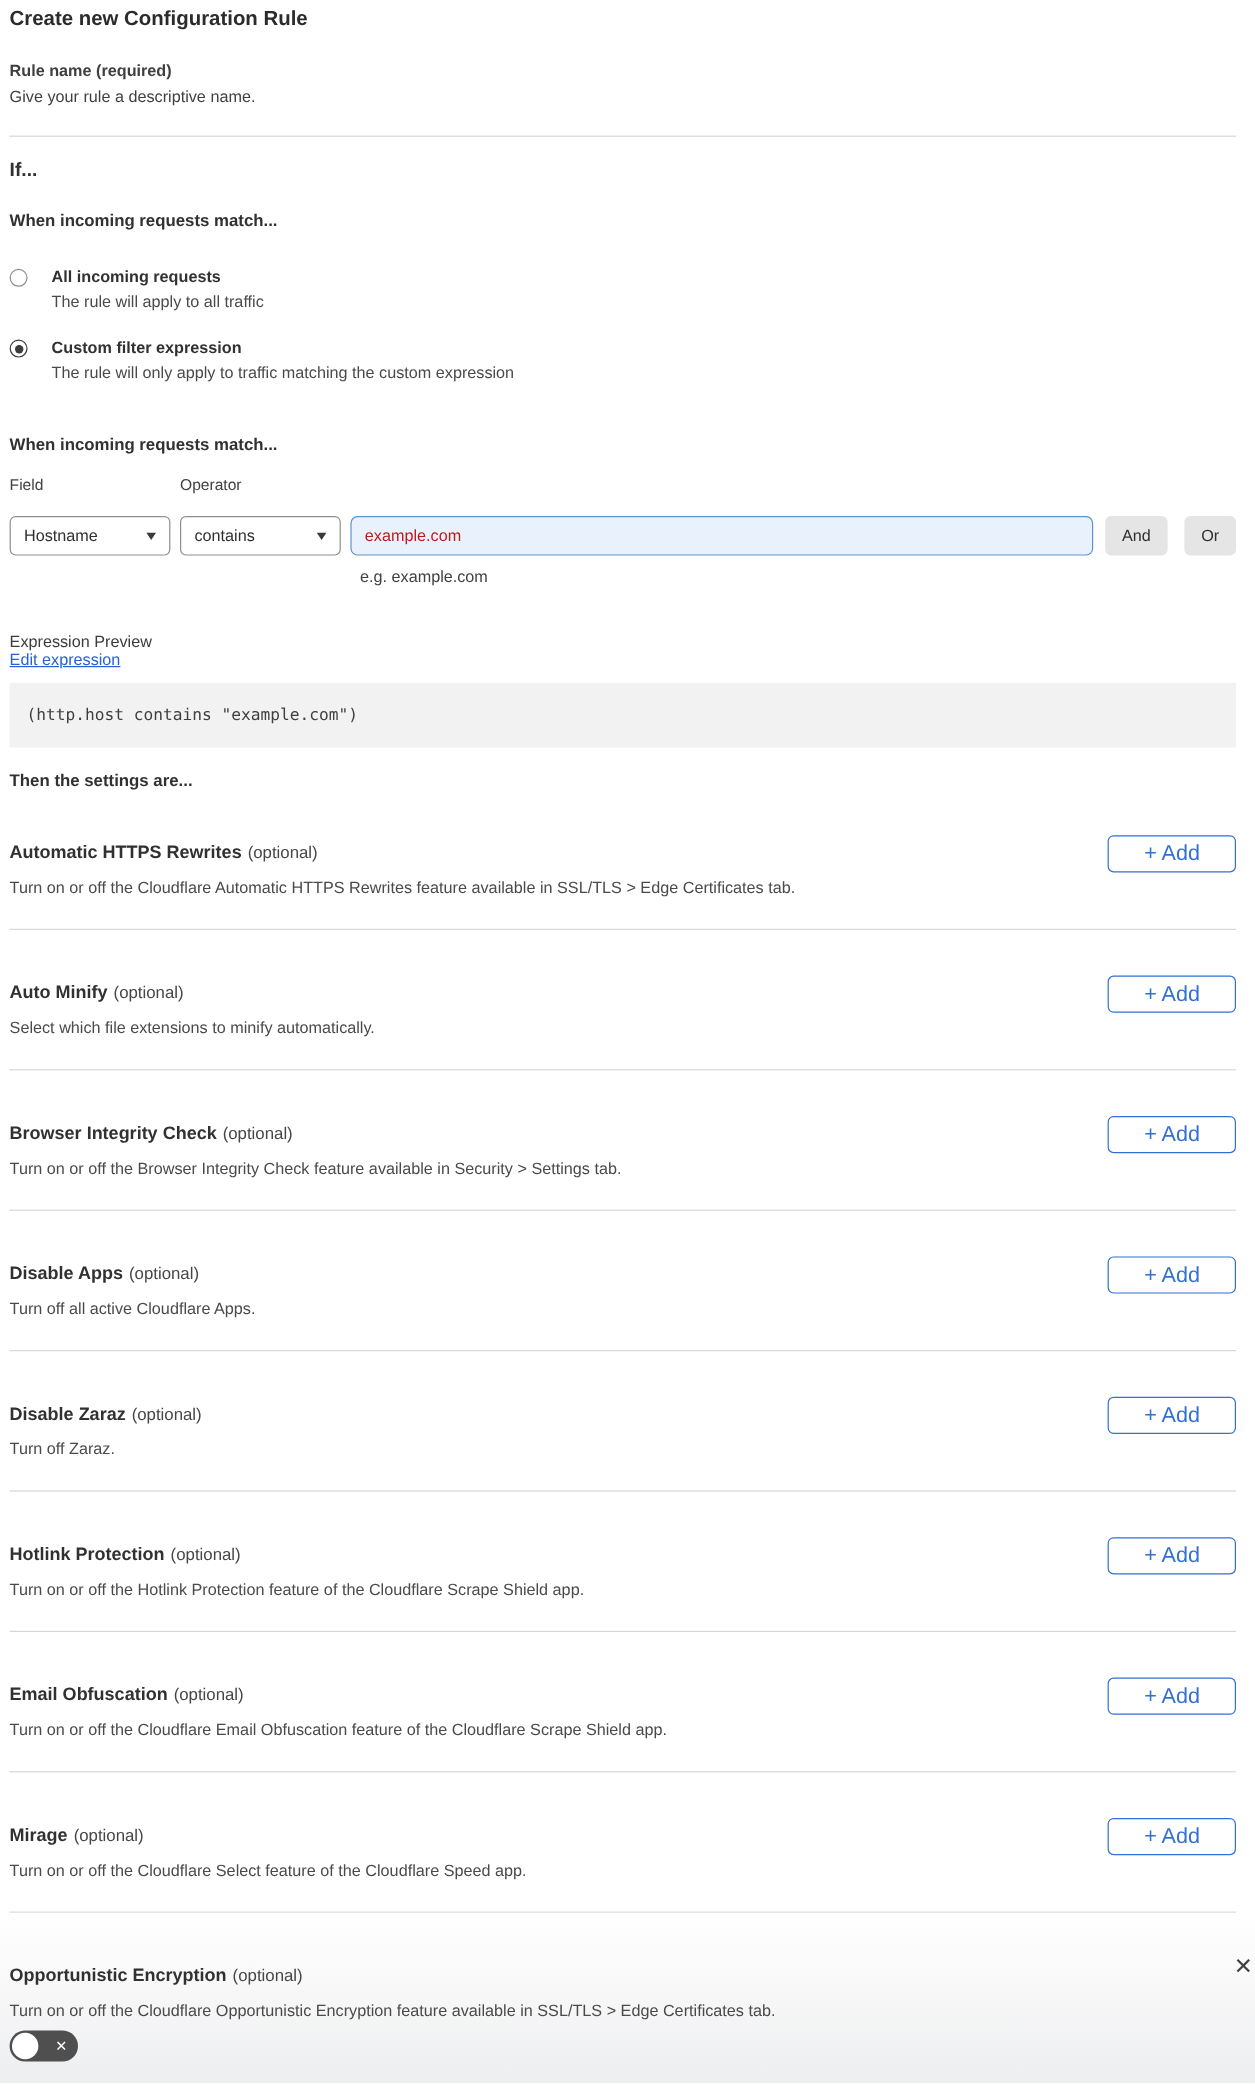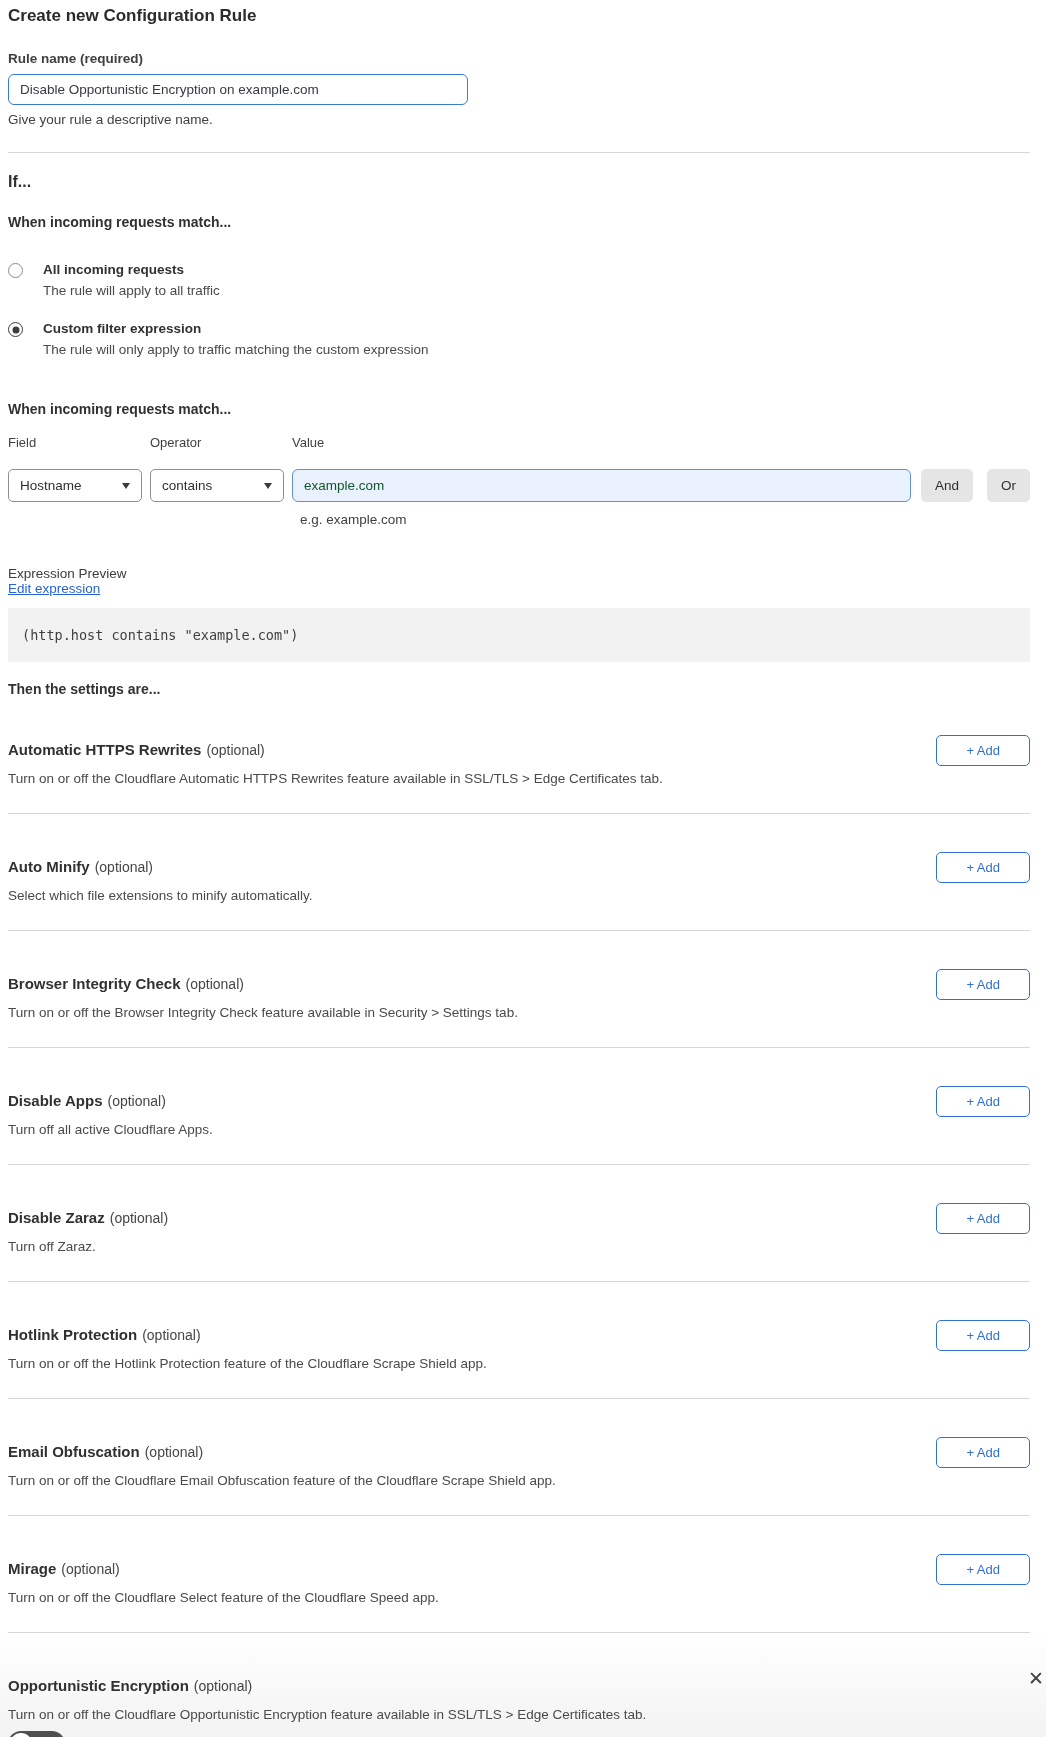--- a/index.html
+++ b/index.html
@@ -50,21 +50,21 @@
     background:#fff; display:flex; align-items:center; justify-content:space-between;
     padding:0 11px; font-size:13.5px; color:#2f2f2f; cursor:pointer;
   }
   .caret {
     width:0; height:0; border-left:4.5px solid transparent;
     border-right:4.5px solid transparent; border-top:6px solid #3a3a3a;
   }
   .value-input {
     flex:1; height:33px; border:1px solid #5f93cf; border-radius:6px;
     background:#e9f2fc; padding:15px 11px; font-size:13.5px;
-    font-family:"Liberation Sans",sans-serif; color:#14532d; outline:none; min-width:0;
+    font-family:"Liberation Sans",sans-serif; color:#b91c1c; outline:none; min-width:0;
   }
   .andor { display:flex; gap:14px; margin-left:2px; }
   .andor button {
     height:33px; padding:0 14px; background:#e5e5e5; border:none; border-radius:5px;
     font-size:13.5px; font-family:"Liberation Sans",sans-serif; color:#2f2f2f; cursor:pointer;
   }
   .value-hint { font-size:13.5px; color:#414141; margin:10px 0 0 292px; }
 
   .preview-row { display:flex; justify-content:space-between; align-items:baseline; margin-top:39px;flex-direction:column; }
   .preview-label { font-size:13.5px; color:#3c3c3c; }
@@ -77,21 +77,21 @@
 
   h3.then-heading { font-size:14px; font-weight:bold; margin:19px 0 0 0; }
 
   .setting { padding:44px 0 27px 0; position:relative; }
   .setting-title { font-size:15px; font-weight:bold; color:#313131; display:inline; }
   .opt { font-size:14px; font-weight:normal; color:#464646; margin-left:5px; }
   .setting-desc { font-size:13.5px; color:#4a4a4a; margin-top:12px; }
   .add-btn {
     position:absolute; right:0; top:38px; height:31px; padding:0 29px;
     background:#fff; border:1px solid #3270d2; border-radius:5px;
-    color:#3270d2; font-size:13px; font-family:"Liberation Sans",sans-serif; cursor:pointer;
+    color:#3270d2; font-size:18px; font-family:"Liberation Sans",sans-serif; cursor:pointer;
   }
   .s-divider { border:none; border-top:1px solid #d6d6d6; margin:0; }
 
   .setting-last {
     margin:0 -16px 0 -8px; padding:44px 16px 13px 8px;
     background:linear-gradient(180deg, #ffffff 0%, #f6f6f7 55%, #eceeef 100%);
   }
   .close-icon {
     position:absolute; right:2px; top:36px; font-size:19px; color:#424242;
     cursor:pointer; line-height:1; font-weight:normal;
@@ -110,21 +110,20 @@
   }
 </style>
 </head>
 <body>
 
 <div class="page">
 
   <h1>Create new Configuration Rule</h1>
 
   <div class="field-label">Rule name (required)</div>
-  <input class="rule-name-input" type="text" value="Disable Opportunistic Encryption on example.com" style="">
   <div class="help-text">Give your rule a descriptive name.</div>
 
   <hr class="divider">
 
   <h2 class="if-heading">If...</h2>
   <h3 class="match-heading">When incoming requests match...</h3>
 
   <div class="radio-row">
     <div class="radio"></div>
     <div class="radio-texts">
@@ -139,21 +138,20 @@
       <div class="radio-label">Custom filter expression</div>
       <div class="radio-desc">The rule will only apply to traffic matching the custom expression</div>
     </div>
   </div>
 
   <h3 class="match-heading" style="margin-top:44px;">When incoming requests match...</h3>
 
   <div class="builder-labels">
     <div class="lbl-field">Field</div>
     <div class="lbl-operator">Operator</div>
-    <div class="lbl-value">Value</div>
   </div>
 
   <div class="builder-row">
     <div class="select-box">
       <span>Hostname</span>
       <span class="caret"></span>
     </div>
     <div class="select-box">
       <span>contains</span>
       <span class="caret"></span>

